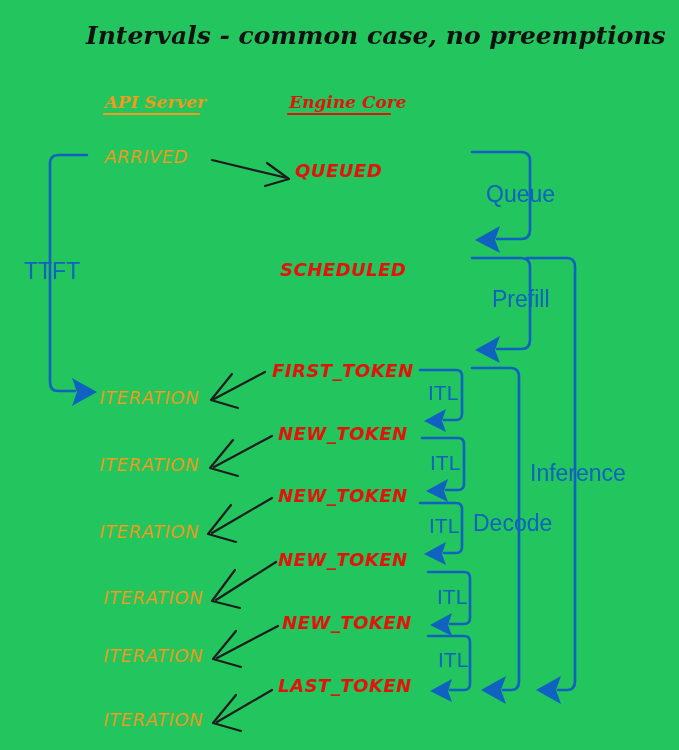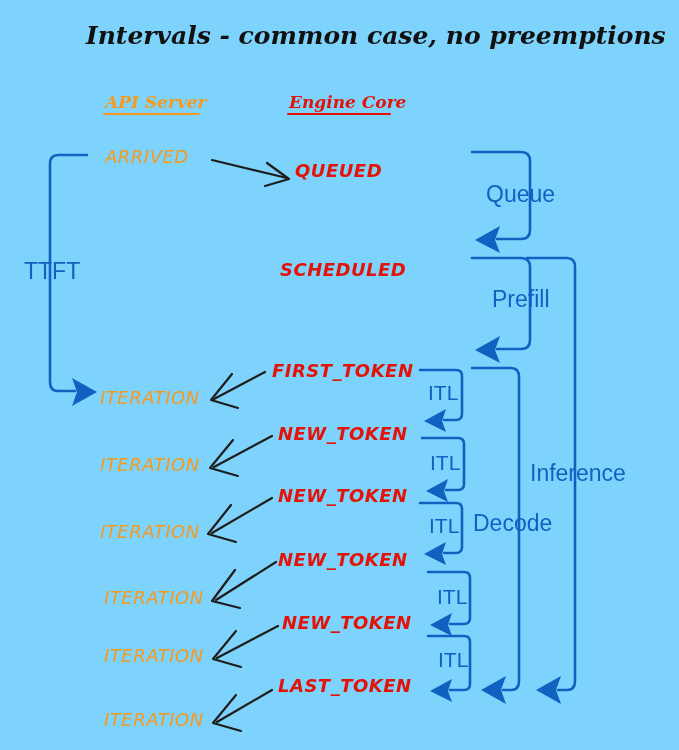--- a/index.html
+++ b/index.html
@@ -79,21 +79,21 @@
   .underline {
     stroke-width: 2.2;
     stroke-linecap: round;
   }
   .underline.api { stroke: #f59a1e; }
   .underline.engine { stroke: #e4130a; }
 </style>
 </head>
 <body>
 
-<div id="page" style="background: #7dd3fc;">
+<div id="page" style="background: #22c55e;">
 
   <svg id="diagram" viewBox="0 0 679 750">
 
     <text class="title-text" x="86" y="44">Intervals - common case, no preemptions</text>
 
     <text class="col-head api" x="105" y="108">API Server</text>
     <line class="underline api" x1="104" y1="114" x2="199" y2="114"></line>
 
     <text class="col-head engine" x="289" y="108">Engine Core</text>
     <line class="underline engine" x1="288" y1="114" x2="390" y2="114"></line>

